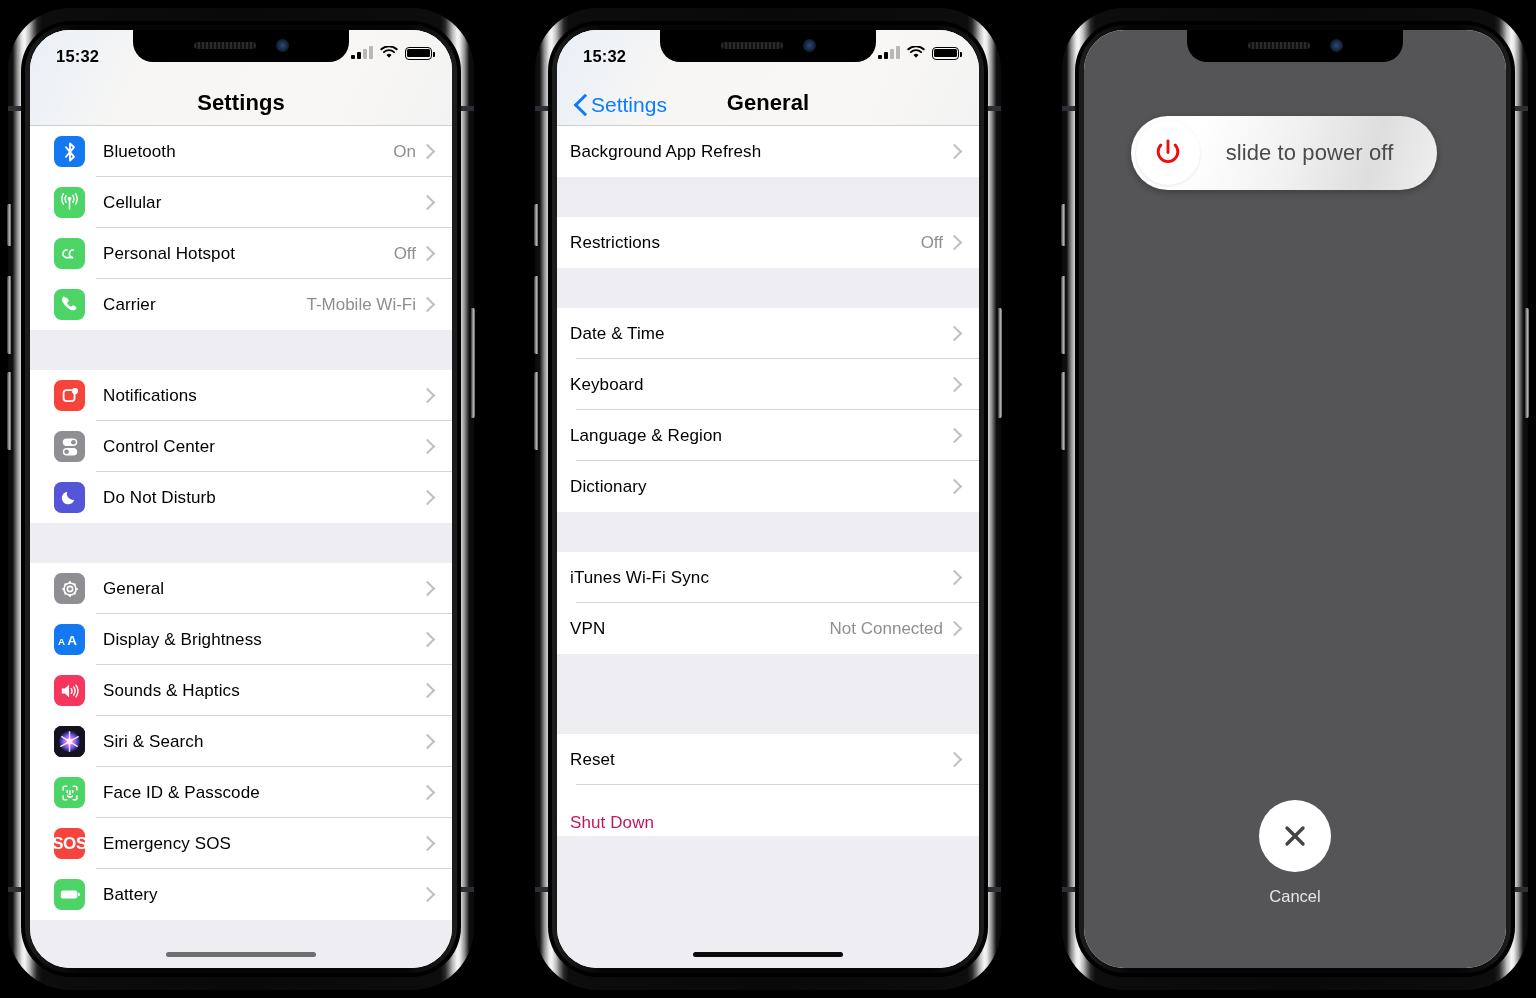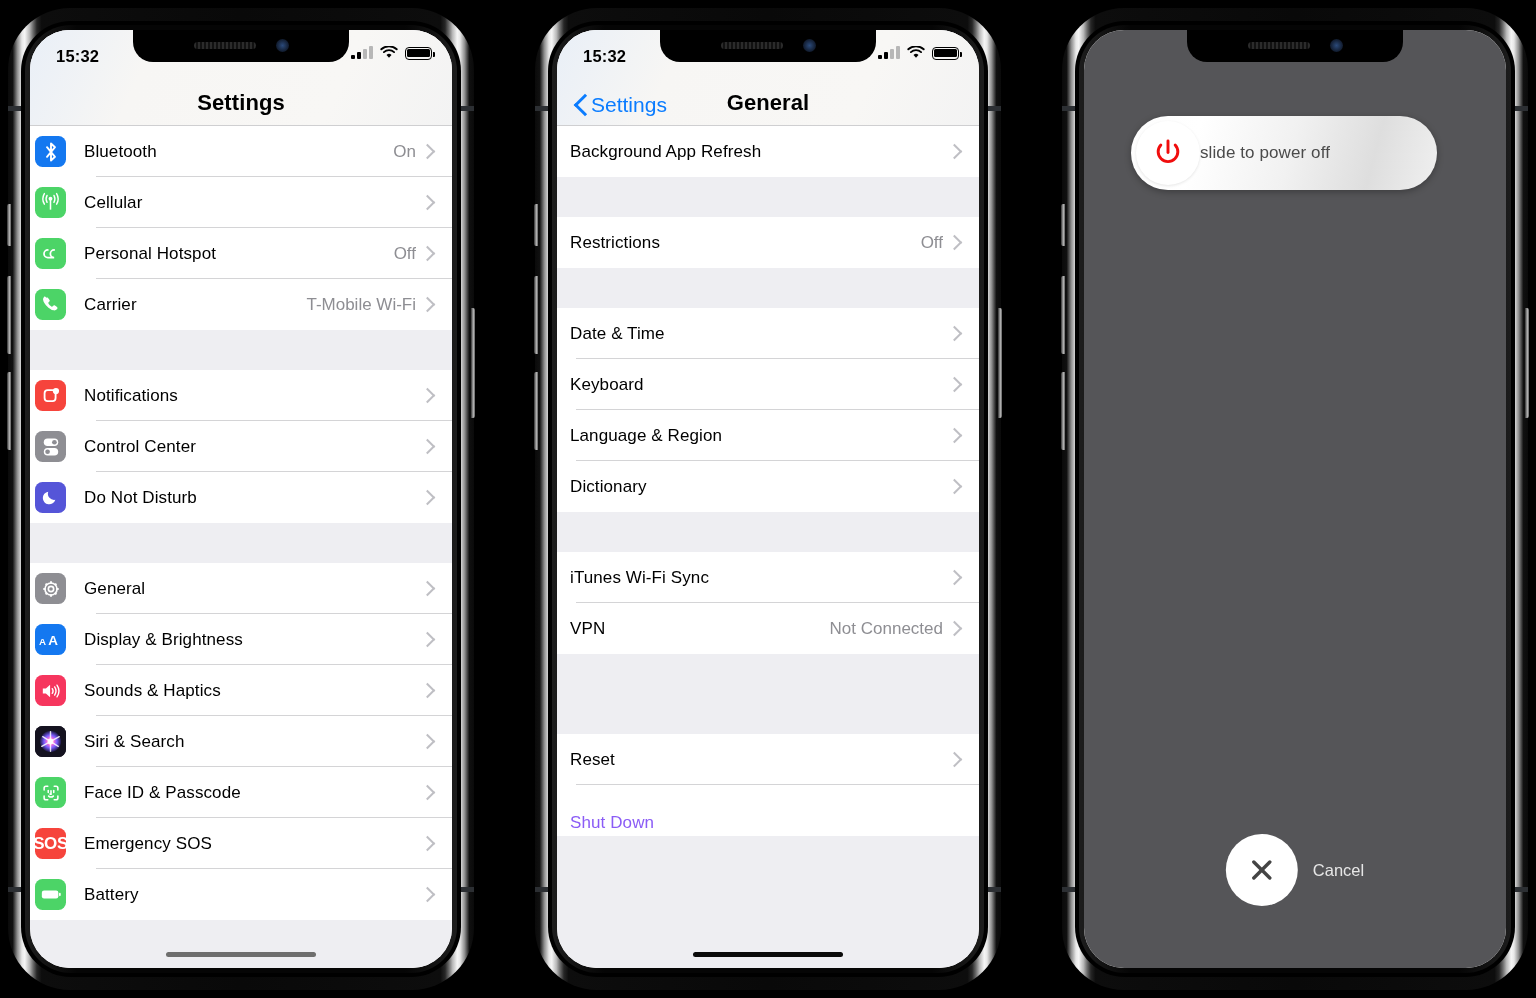--- a/index.html
+++ b/index.html
@@ -141,37 +141,37 @@
     position: absolute; left:0; right:0; top: 0; bottom: 0;
     background: #eeeef2;
     overflow: hidden;
   }
   .list-wrap { position: absolute; left:0; right:0; top:96px; bottom:0; }
   .group { background: #fff; }
   .gap { height: 40px; background: #eeeef2; }
 
   .row {
     position: relative; display: flex; align-items: center;
-    height: 51px; padding-left: 5px; background: #fff;
+    height: 51px; padding-left: 24px; background: #fff;
   }
   .row.noicon { padding-left: 13px; }
   .row .sep {
     position: absolute; left: 66px; right: 0; bottom: 0; height: 1px; background: #d4d4d6;
   }
   .row.noicon .sep { left: 19px; }
   .row:last-child .sep { display: none; }
   .ico {
     width: 31px; height: 31px; border-radius: 7.5px; flex: 0 0 auto;
     margin-right: 18px; position: relative;
     display: flex; align-items: center; justify-content: center;
     color: #fff; font-size: 13px; font-weight: bold;
     overflow: hidden;
   }
   .label { font-size: 17px; color: #000; letter-spacing: .1px; }
-  .label.blue { color: #8b5cf6; margin-top: 25px; }
+  .label.blue { color: #be185d; margin-top: 25px; }
   .val { margin-left: auto; font-size: 17px; color: #8e8e93; padding-right: 6px; }
   .chev {
     margin-left: auto; width: 11px; height: 11px; margin-right: 19px; flex: 0 0 auto;
     border-top: 2.2px solid #bfbfc4; border-right: 2.2px solid #bfbfc4;
     transform: rotate(45deg);
   }
   .val + .chev { margin-left: 0; }
 
   
   .homebar {
@@ -190,26 +190,26 @@
     box-shadow: 0 2px 7px rgba(0,0,0,.30);
     display: flex; align-items: center;
   }
   .knob {
     width: 64px; height: 64px; border-radius: 50%;
     background: #fff; margin-left: 5px; flex: 0 0 auto;
     display: flex; align-items: center; justify-content: center;
     box-shadow: 0 1px 3px rgba(0,0,0,.10);
   }
   .slider-text {
-    flex: 1; text-align: left; font-size: 17px; color: #4b4b4b;
+    flex: 1; text-align: center; font-size: 22px; color: #4b4b4b;
     padding-right: 18px; letter-spacing: .1px;
   }
   .cancel-wrap {
     position: absolute; left: 50%; transform: translateX(-50%);
-    bottom: 62px; display: flex; flex-direction: row; align-items: center; gap: 15px;
+    bottom: 62px; display: flex; flex-direction: column; align-items: center; gap: 15px;
   }
   .cancel-circle {
     width: 72px; height: 72px; border-radius: 50%; background: #fff;
     display: flex; align-items: center; justify-content: center;
   }
   .cancel-label { font-size: 16.5px; color: #e6e6e6; }
 </style>
 </head>
 <body>
 

